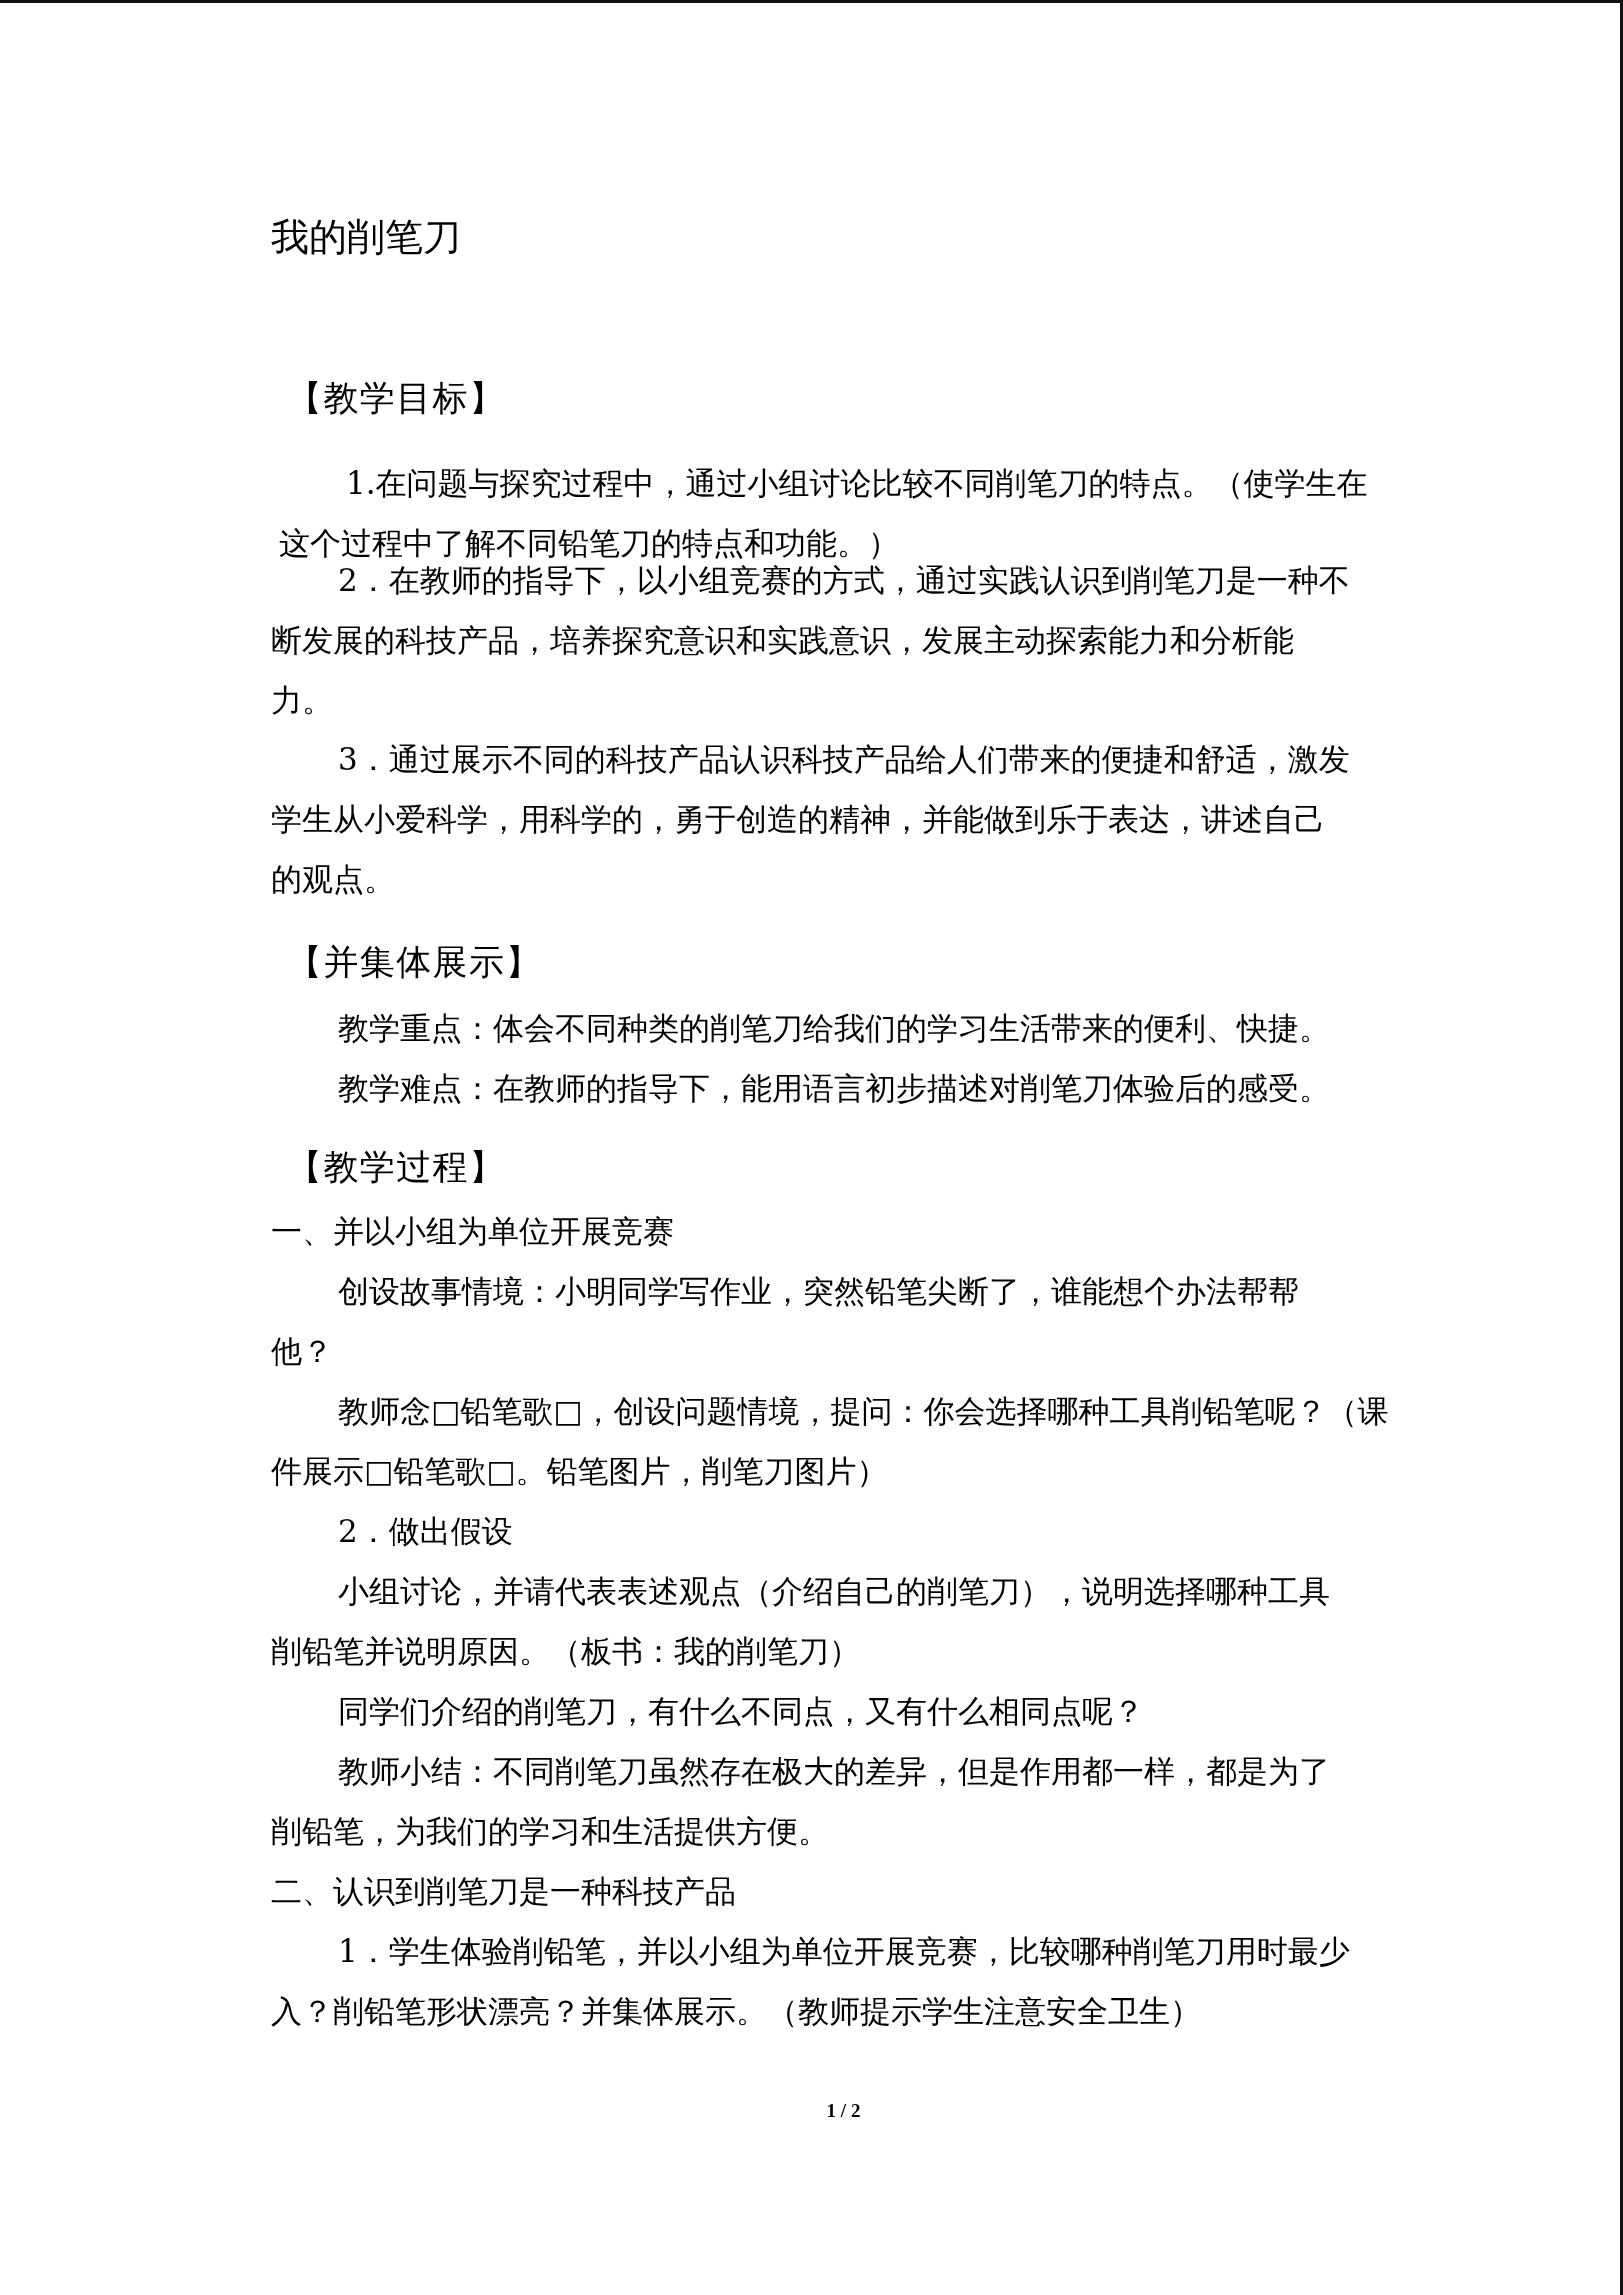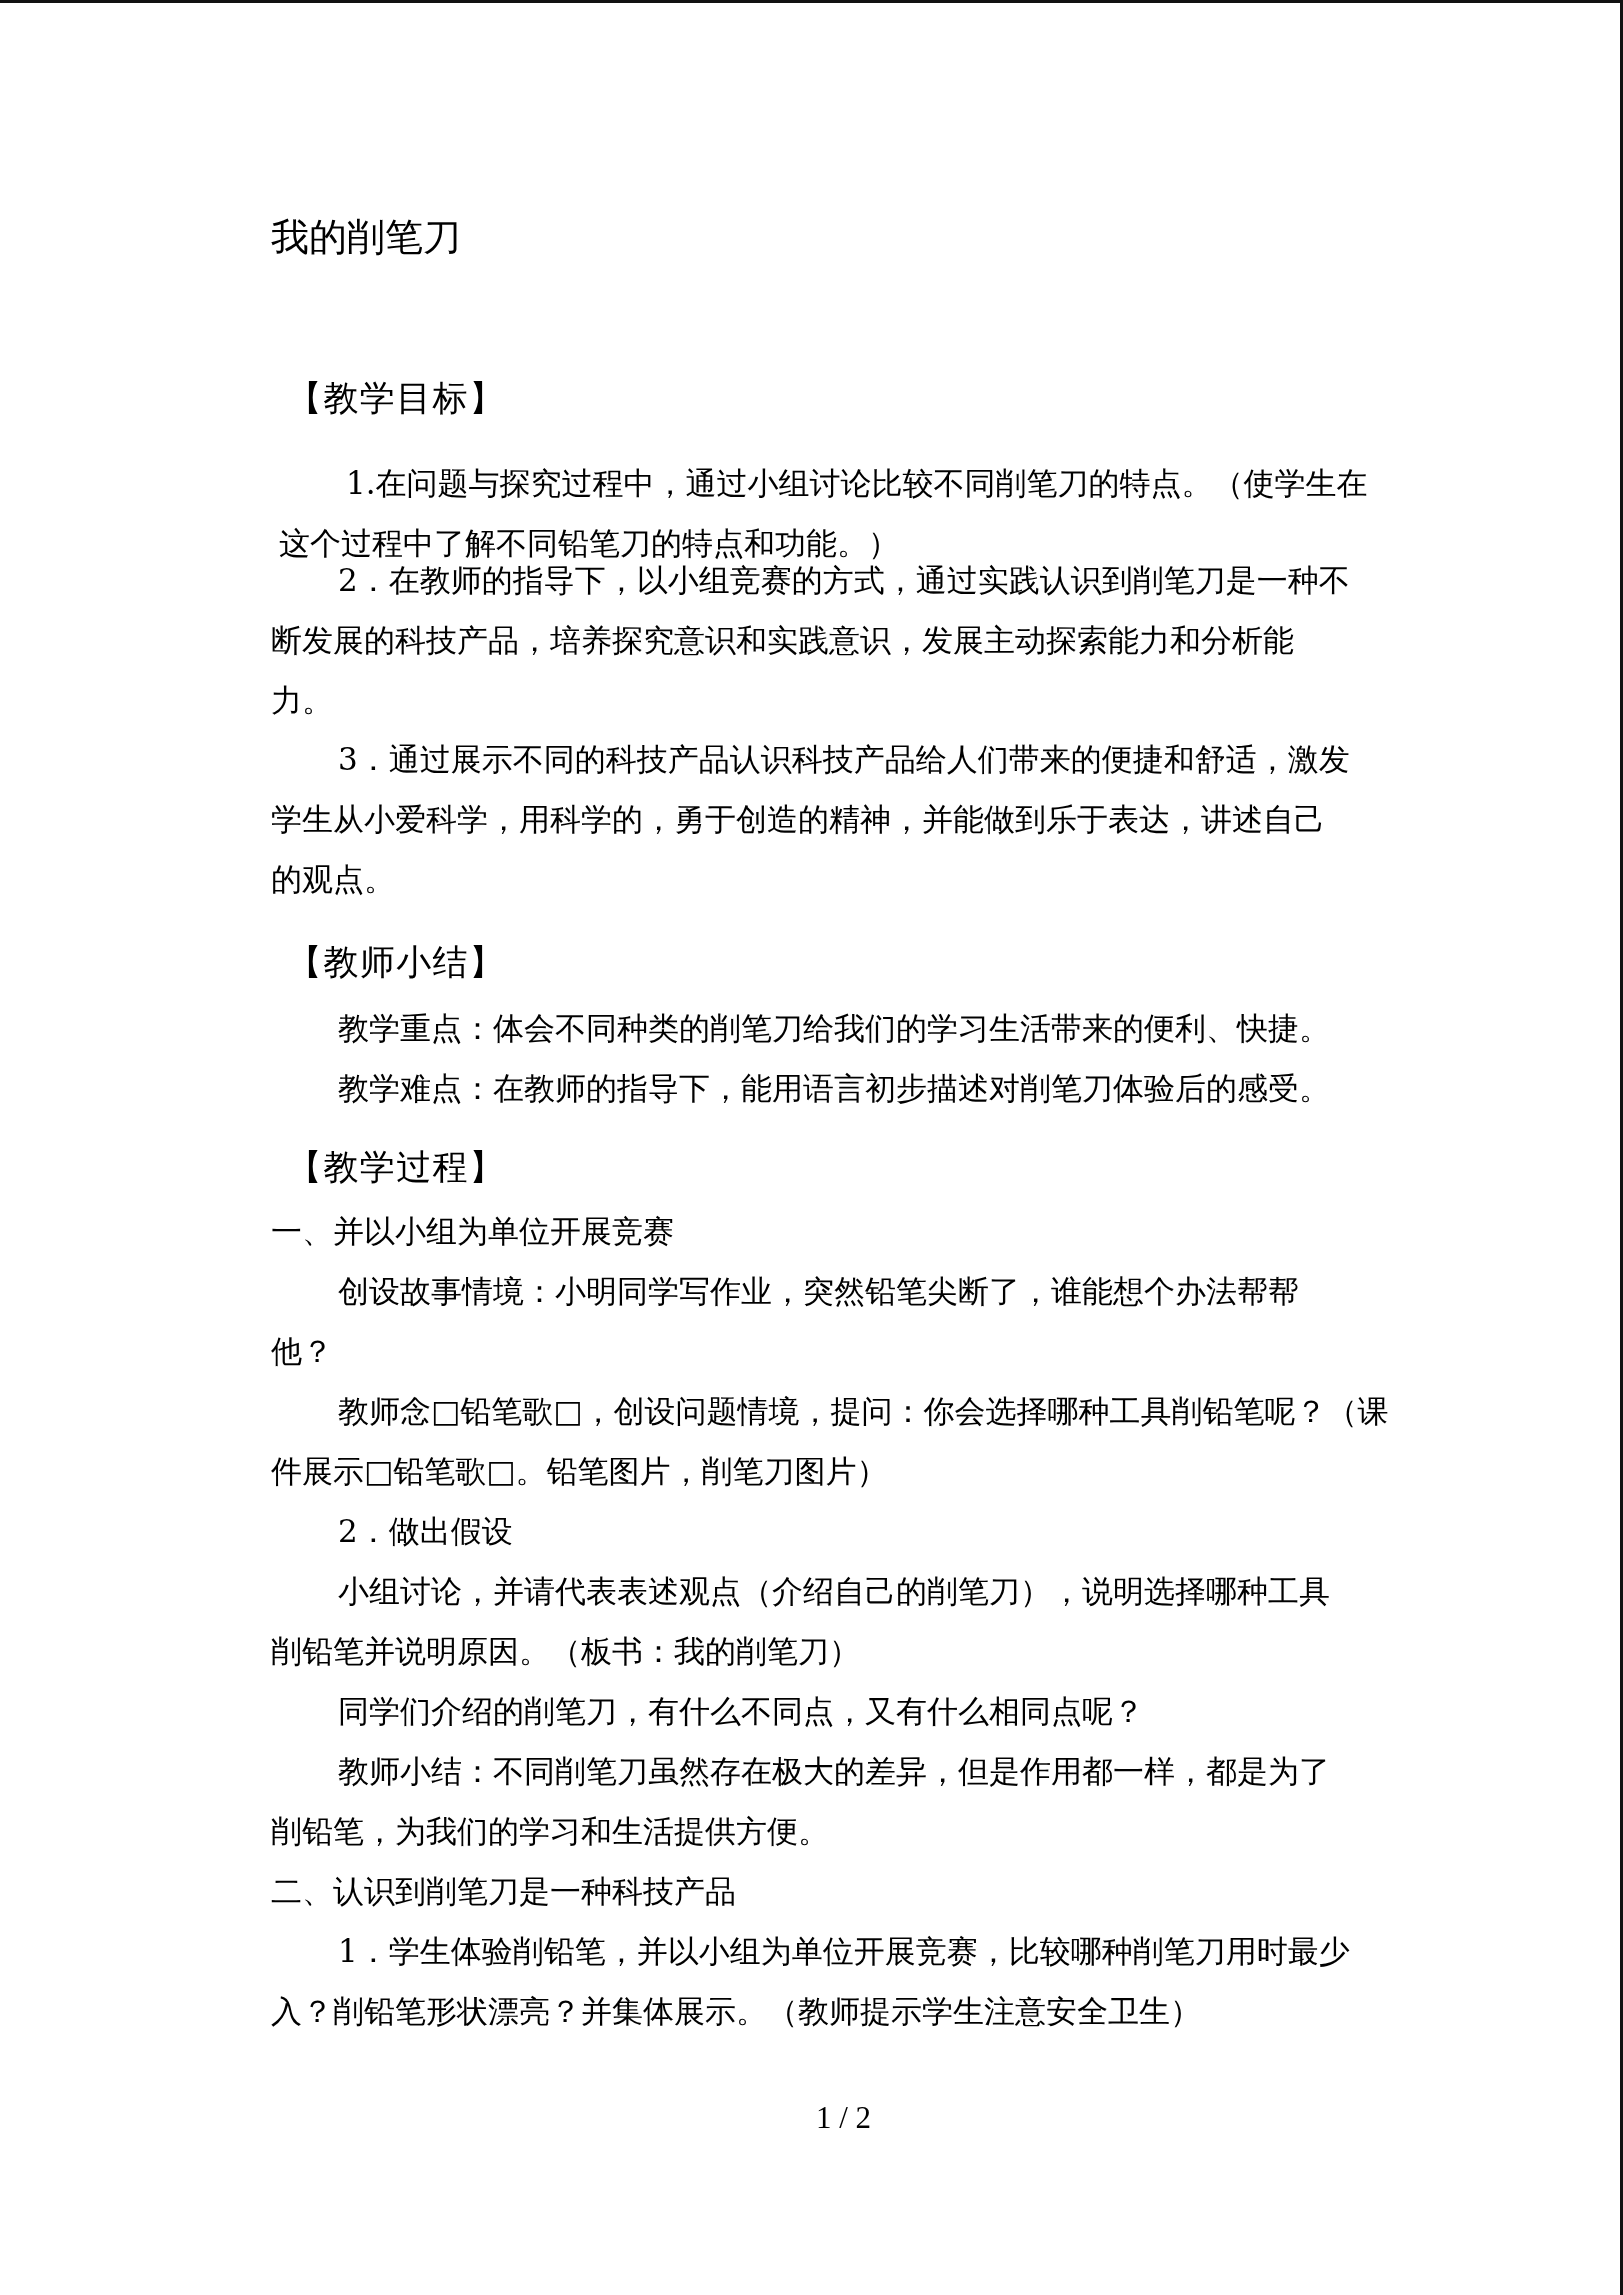--- a/index.html
+++ b/index.html
@@ -69,22 +69,22 @@
     }
     .indent {
       padding-left: 67px;
     }
     .footer {
       position: absolute;
       top: 2100px;
       left: 0;
       width: 1145px;
       text-align: center;
-      font-size: 31px;
-      font-weight: normal;
+      font-size: 19px;
+      font-weight: bold;
       font-family: "Liberation Serif", serif;
     }
   </style>
 </head>
 <body>
 
 <div class="frame-top"></div>
 <div class="frame-right"></div>
 
 <div class="page">
@@ -103,21 +103,21 @@
     <span class="line">断发展的科技产品，培养探究意识和实践意识，发展主动探索能力和分析能</span>
     <span class="line">力。</span>
   </div>
 
   <div class="para" style="top:729px;">
     <span class="line indent">3．通过展示不同的科技产品认识科技产品给人们带来的便捷和舒适，激发</span>
     <span class="line">学生从小爱科学，用科学的，勇于创造的精神，并能做到乐于表达，讲述自己</span>
     <span class="line">的观点。</span>
   </div>
 
-  <h2 class="section-heading" style="top:919px;">【教师小结】</h2>
+  <h2 class="section-heading" style="top:919px;">【并集体展示】</h2>
 
   <div class="para" style="top:998px;">
     <span class="line indent">教学重点：体会不同种类的削笔刀给我们的学习生活带来的便利、快捷。</span>
     <span class="line indent">教学难点：在教师的指导下，能用语言初步描述对削笔刀体验后的感受。</span>
   </div>
 
   <h2 class="section-heading" style="top:1124px;">【教学过程】</h2>
 
   <div class="para" style="top:1201px;">
     <span class="line">一、并以小组为单位开展竞赛</span>

